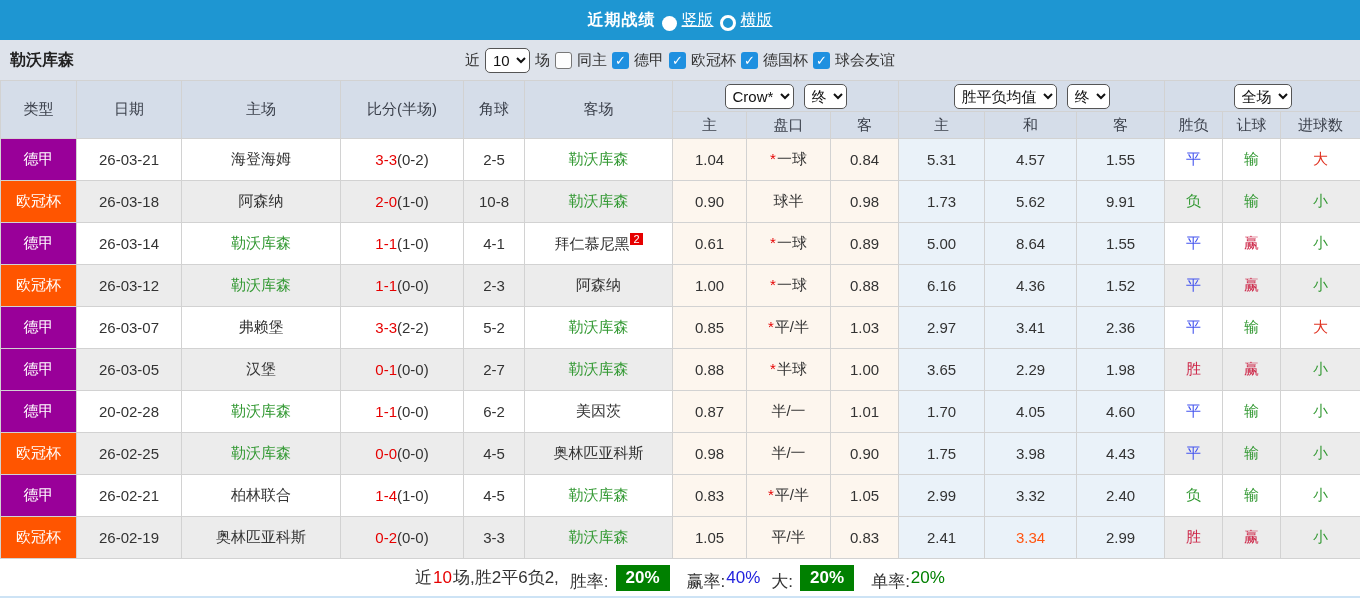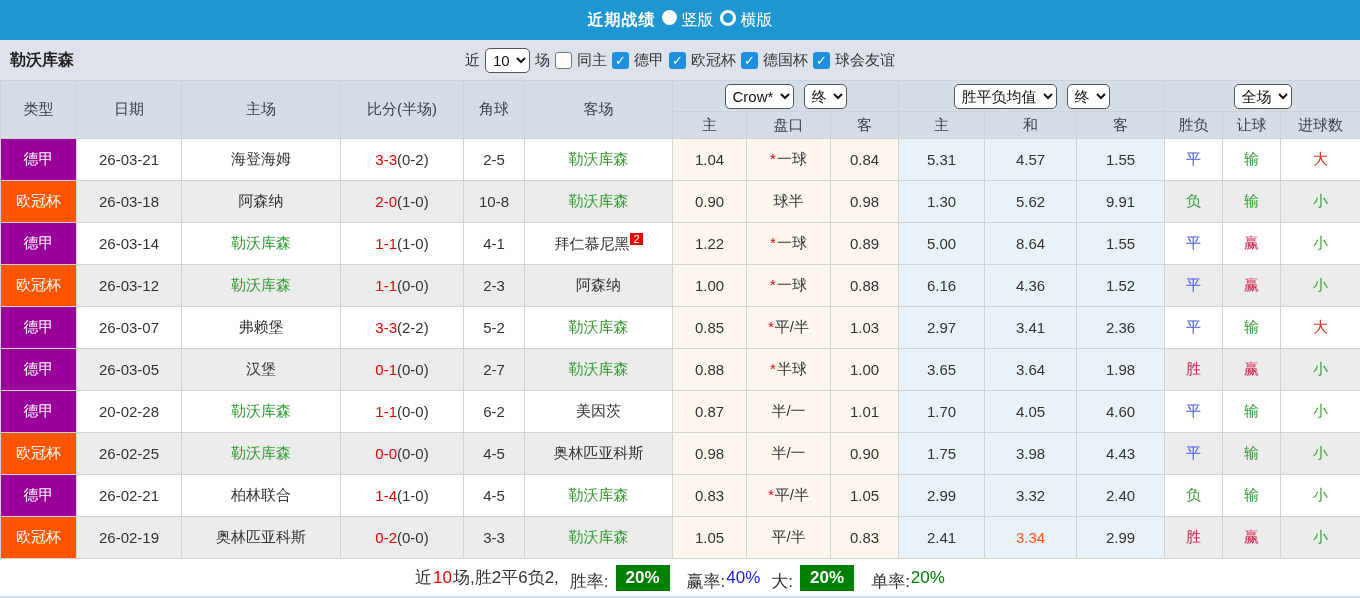--- a/index.html
+++ b/index.html
@@ -8,21 +8,21 @@
     width:1360px; height:598px; overflow:hidden;
     font-family:"Liberation Sans","DejaVu Sans",sans-serif;
     background:#fff; color:#333;
   }
   
   .topbar {
     height:40px; background:#1e96d2; color:#fff;
     display:flex; align-items:center; justify-content:center; gap:6px;
   }
   .topbar .title { font-size:16px; font-weight:bold; letter-spacing:1px; }
-  .radio-label { display:inline-flex; align-items:flex-start; gap:5px; font-size:16px; cursor:pointer; }
+  .radio-label { display:inline-flex; align-items:flex-end; gap:5px; font-size:16px; cursor:pointer;text-decoration:underline; }
   .radio { width:15px; height:15px; border-radius:50%; display:inline-block; }
   .radio.on  { background:#fff; }
   .radio.off { background:transparent; border:3px solid #fff; width:16px; height:16px; }
   
   .filterbar {
     height:40px; background:#dee3eb; position:relative;
     display:flex; align-items:center; font-size:15px; color:#333;
   }
   .team-name { position:absolute; left:10px; font-weight:bold; font-size:16px; color:#222; }
   .filter-controls { margin:0 auto; display:flex; align-items:center; gap:5px; }
@@ -184,35 +184,35 @@
       <tr class="even">
         <td class="league" style="background: rgb(255, 85, 0);">欧冠杯</td>
         <td>26-03-18</td>
         <td>阿森纳</td>
         <td><span class="score-main" style="color: rgb(230, 0, 0);">2-0</span><span>(1-0)</span></td>
         <td>10-8</td>
         <td style="color: rgb(51, 153, 51);">勒沃库森</td>
         <td class="odds">0.90</td>
         <td class="odds">球半</td>
         <td class="odds">0.98</td>
-        <td class="avg">1.30</td>
+        <td class="avg">1.73</td>
         <td class="avg">5.62</td>
         <td class="avg">9.91</td>
         <td style="color: rgb(51, 153, 51);">负</td>
         <td style="color: rgb(51, 153, 51);">输</td>
         <td style="color: rgb(51, 153, 51);">小</td>
       </tr>
       <tr>
         <td class="league" style="background: rgb(153, 0, 153);">德甲</td>
         <td>26-03-14</td>
         <td style="color: rgb(51, 153, 51);">勒沃库森</td>
         <td><span class="score-main" style="color: rgb(230, 0, 0);">1-1</span><span>(1-0)</span></td>
         <td>4-1</td>
         <td>拜仁慕尼黑<sup class="team-sup">2</sup></td>
-        <td class="odds">1.22</td>
+        <td class="odds">0.61</td>
         <td class="odds"><span class="star">*</span>一球</td>
         <td class="odds">0.89</td>
         <td class="avg">5.00</td>
         <td class="avg">8.64</td>
         <td class="avg">1.55</td>
         <td style="color: rgb(68, 85, 238);">平</td>
         <td style="color: rgb(204, 34, 68);">赢</td>
         <td style="color: rgb(51, 153, 51);">小</td>
       </tr>
       <tr class="even">
@@ -253,21 +253,21 @@
         <td class="league" style="background: rgb(153, 0, 153);">德甲</td>
         <td>26-03-05</td>
         <td>汉堡</td>
         <td><span class="score-main" style="color: rgb(230, 0, 0);">0-1</span><span>(0-0)</span></td>
         <td>2-7</td>
         <td style="color: rgb(51, 153, 51);">勒沃库森</td>
         <td class="odds">0.88</td>
         <td class="odds"><span class="star">*</span>半球</td>
         <td class="odds">1.00</td>
         <td class="avg">3.65</td>
-        <td class="avg">3.64</td>
+        <td class="avg">2.29</td>
         <td class="avg">1.98</td>
         <td style="color: rgb(204, 34, 68);">胜</td>
         <td style="color: rgb(204, 34, 68);">赢</td>
         <td style="color: rgb(51, 153, 51);">小</td>
       </tr>
       <tr>
         <td class="league" style="background: rgb(153, 0, 153);">德甲</td>
         <td>20-02-28</td>
         <td style="color: rgb(51, 153, 51);">勒沃库森</td>
         <td><span class="score-main" style="color: rgb(230, 0, 0);">1-1</span><span>(0-0)</span></td>

